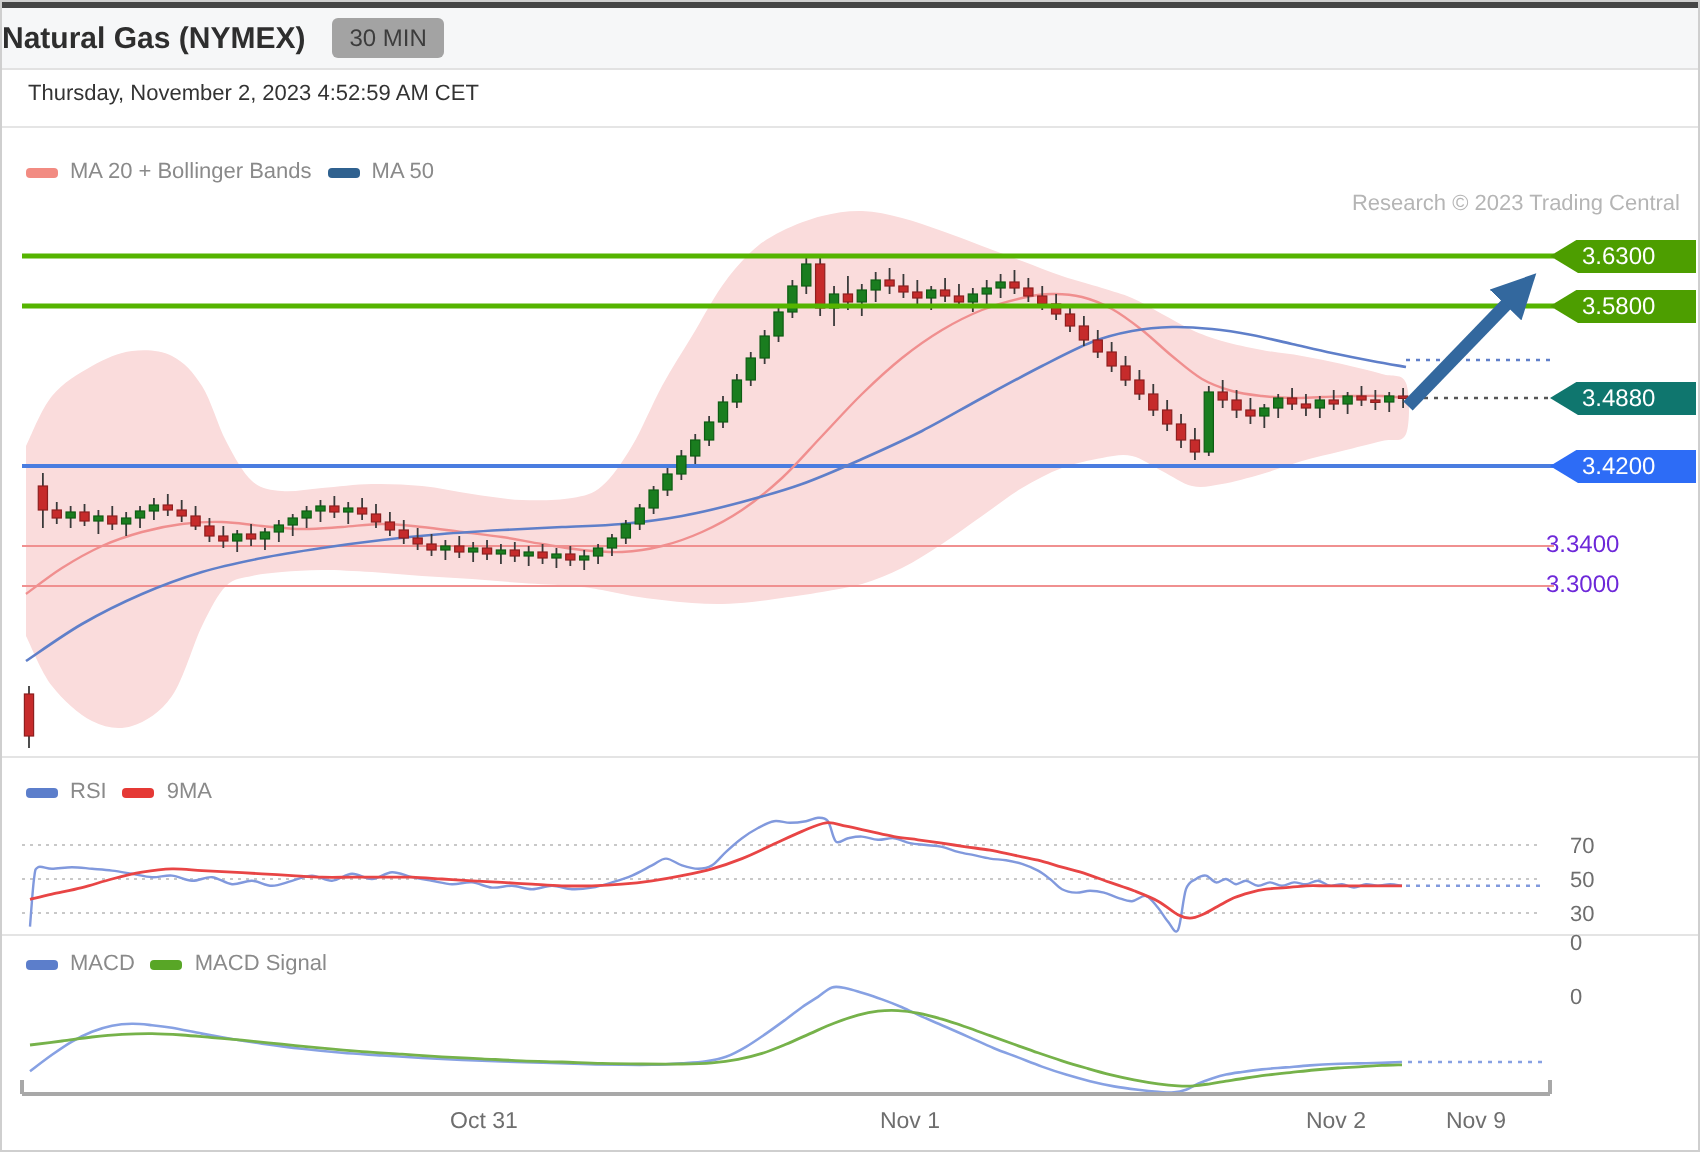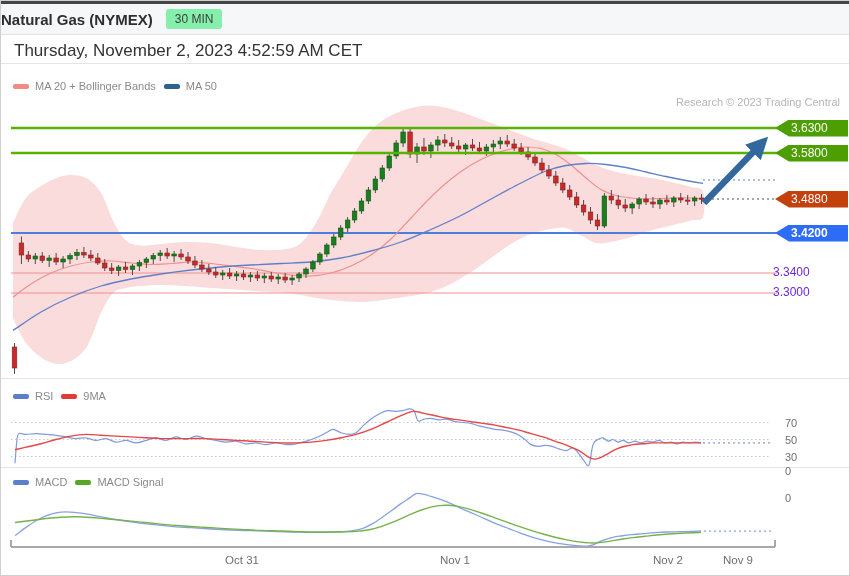--- a/index.html
+++ b/index.html
@@ -4,35 +4,35 @@
 <style>
   html,body{margin:0;padding:0;background:#fff;}
   #widget{
     position:relative;width:850px;height:576px;background:#fff;
     border:1px solid #cfcfcf;box-sizing:border-box;overflow:hidden;
     font-family:"Liberation Sans",sans-serif;
   }
   #topbar{position:absolute;left:0;top:0;width:100%;height:3px;background:#454545;}
   #header{position:absolute;left:0;top:3px;width:100%;height:30px;background:#f6f7f8;border-bottom:1px solid #e2e2e2;display:flex;align-items:center;}
   #title{font-size:15px;font-weight:bold;color:#2e2e2e;margin-left:0;}
-  #tf-badge{margin-left:13px;background:#86efac;color:#3c3c3c;font-size:12px;padding:3px 9px;border-radius:3px;}
-  #dateline{position:absolute;left:13px;top:40px;font-size:17px;color:#333;}
+  #tf-badge{margin-left:13px;background:#a3a3a3;color:#3c3c3c;font-size:12px;padding:3px 9px;border-radius:3px;}
+  #dateline{position:absolute;left:13px;top:40px;font-size:11px;color:#333;}
   .divider{position:absolute;left:0;width:100%;height:0;border-top:1px solid #e5e5e5;}
   .legend{position:absolute;display:flex;align-items:center;gap:8px;font-size:11px;color:#8a8a8a;}
   .legend .item{display:flex;align-items:center;gap:6px;}
   .swatch{width:16px;height:5px;border-radius:2px;display:inline-block;}
   #watermark{position:absolute;right:9px;top:80px;font-size:11px;color:#b5b5b5;margin-top:15px;}
   #chart-svg{position:absolute;left:0;top:0;width:850px;height:576px;z-index:1;}
   .price-tag{
     position:absolute;right:1px;min-width:73px;height:17px;box-sizing:border-box;
     padding:2px 16px 0 16px;color:#fff;font-size:12px;line-height:13px;z-index:2;
     clip-path:polygon(14px 0,100% 0,100% 100%,14px 100%,0 50%);
   }
   .role-resistance{background:#4d9e00;}
-  .role-last-price{background:#c2410c;}
+  .role-last-price{background:#0f766e;}
   .role-support{background:#2d6cf6;}
   .role-minor-support{
     background:none;clip-path:none;right:auto;left:772px;min-width:0;height:auto;
     padding:0;color:#6d28d9;font-size:12px;z-index:2;
   }
 </style>
 </head>
 <body>
 
 <div id="widget">
@@ -320,16 +320,16 @@
         <marker id="ah" viewBox="0 0 10 10" refX="6" refY="5" markerWidth="3.4" markerHeight="3.4" orient="auto-start-reverse">
           <path d="M0,0 L10,5 L0,10 z" fill="#33689e"></path>
         </marker>
       </defs>
       <line x1="703" y1="202" x2="761" y2="142" stroke="#33689e" stroke-width="6.5" marker-end="url(#ah)"></line>
     </svg>
 
   <div class="price-tag role-resistance" style="top: 118.5px;">3.6300</div>
   <div class="price-tag role-resistance" style="top: 143.5px;">3.5800</div>
   <div class="price-tag role-last-price" style="top: 189.5px;">3.4880</div>
-  <div class="price-tag role-support" style="top: 223.5px; font-weight: bold;">3.4200</div>
+  <div class="price-tag role-support" style="top: 223.5px;">3.4200</div>
   <div class="price-tag role-minor-support" style="top: 265px;">3.3400</div>
   <div class="price-tag role-minor-support" style="top: 285px;">3.3000</div>
 </div>
 
 </body></html>

